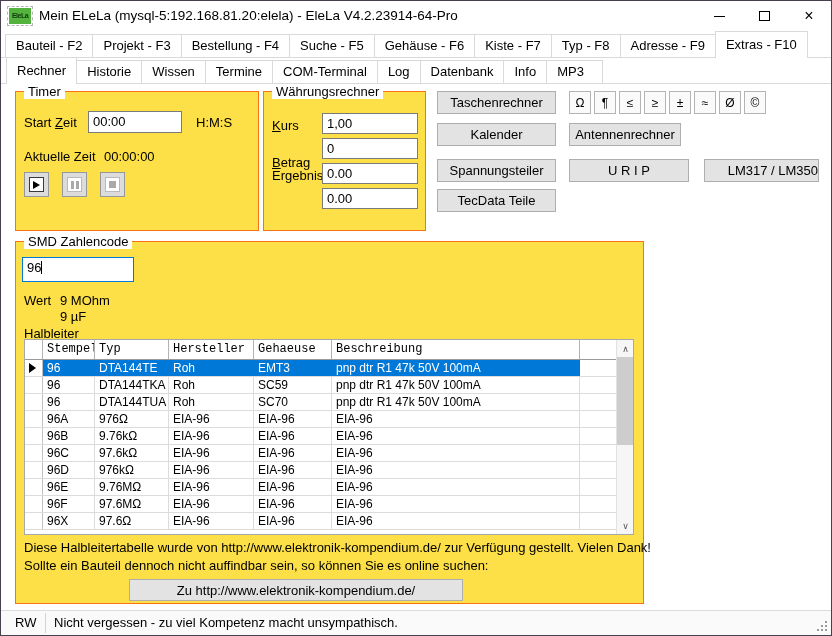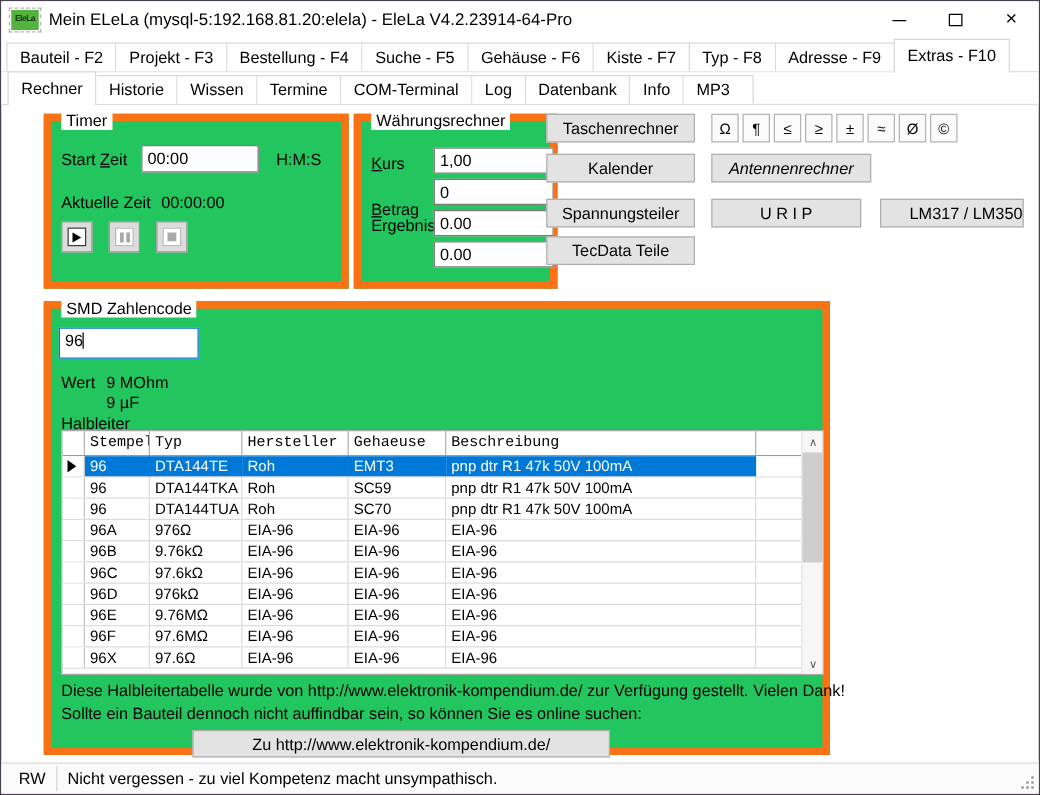--- a/index.html
+++ b/index.html
@@ -34,21 +34,21 @@
     white-space:nowrap; cursor:default;
   }
   .tab:first-child { border-left:1px solid #d9d9d9; }
   .tab.active {
     height:27px; line-height:26px; border:1px solid #d9d9d9; border-bottom:none;
     margin-bottom:-1px; margin-left:-1px; background:#fff; position:relative; z-index:2;
   }
   .strip2 .tab:nth-child(6) { }
   .strip2 .tab:nth-child(9) { padding-right:18px; }
   
-  .groupbox { position:absolute; border:6px solid #f97316; background:#22c55e;margin-left:20px; }
+  .groupbox { position:absolute; border:1px solid #f97316; background:#fde047; }
   .group-label { position:absolute; top:-8px; left:8px; background:#fff; padding:0 4px; font-size:13px; }
   
   .gb-timer { left:14px; top:90px; width:244px; height:140px; }
   .lbl { position:absolute; font-size:13px; white-space:nowrap; }
   .txtinput { position:absolute; border:1px solid #7a7a7a; background:#fff; font-size:13px; padding:1px 4px; line-height:18px; font-family:"Liberation Sans",sans-serif; }
   .media-btn { position:absolute; width:25px; height:25px; background:#dcdcdc; border:1px solid #979797; display:flex; align-items:center; justify-content:center; padding:0; }
   .media-inner { width:15px; height:15px; background:#fff; display:flex; align-items:center; justify-content:center; }
   .inner-play { border:1px solid #3a3a3a; }
   .inner-dis  { border:1px solid #b9b9b9; }
   .icon-play { width:0; height:0; border-left:7px solid #000; border-top:4px solid transparent; border-bottom:4px solid transparent; }
@@ -182,21 +182,21 @@
       <button class="symbtn">Ω</button>
       <button class="symbtn">¶</button>
       <button class="symbtn">≤</button>
       <button class="symbtn">≥</button>
       <button class="symbtn">±</button>
       <button class="symbtn">≈</button>
       <button class="symbtn">Ø</button>
       <button class="symbtn">©</button>
     </div>
   <button class="toolbtn" style="left:436px; top:122px; width:119px; height:23px;">Kalender</button>
-  <button class="toolbtn" style="left:568px; top:122px; width:128px; height:23px;font-style:italic;">Antennenrechner</button>
+  <button class="toolbtn" style="left:568px; top:122px; width:112px; height:23px;">Antennenrechner</button>
   <button class="toolbtn" style="left:436px; top:158px; width:119px; height:23px;">Spannungsteiler</button>
   <button class="toolbtn" style="left:568px; top:158px; width:120px; height:23px;">U R I P</button>
   <button class="toolbtn" style="left:703px; top:158px; width:115px; height:23px;text-align:right;">LM317 / LM350</button>
   <button class="toolbtn" style="left:436px; top:188px; width:119px; height:23px;">TecData Teile</button>
 
   <div class="groupbox gb-smd">
     <span class="group-label">SMD Zahlencode</span>
     <div class="txtinput smd-input"><span>96</span><span class="caret"></span></div>
     <span class="lbl" style="left:8px; top:51px;">Wert</span>
     <span class="lbl" style="left:44px; top:51px;">9 MOhm</span>

